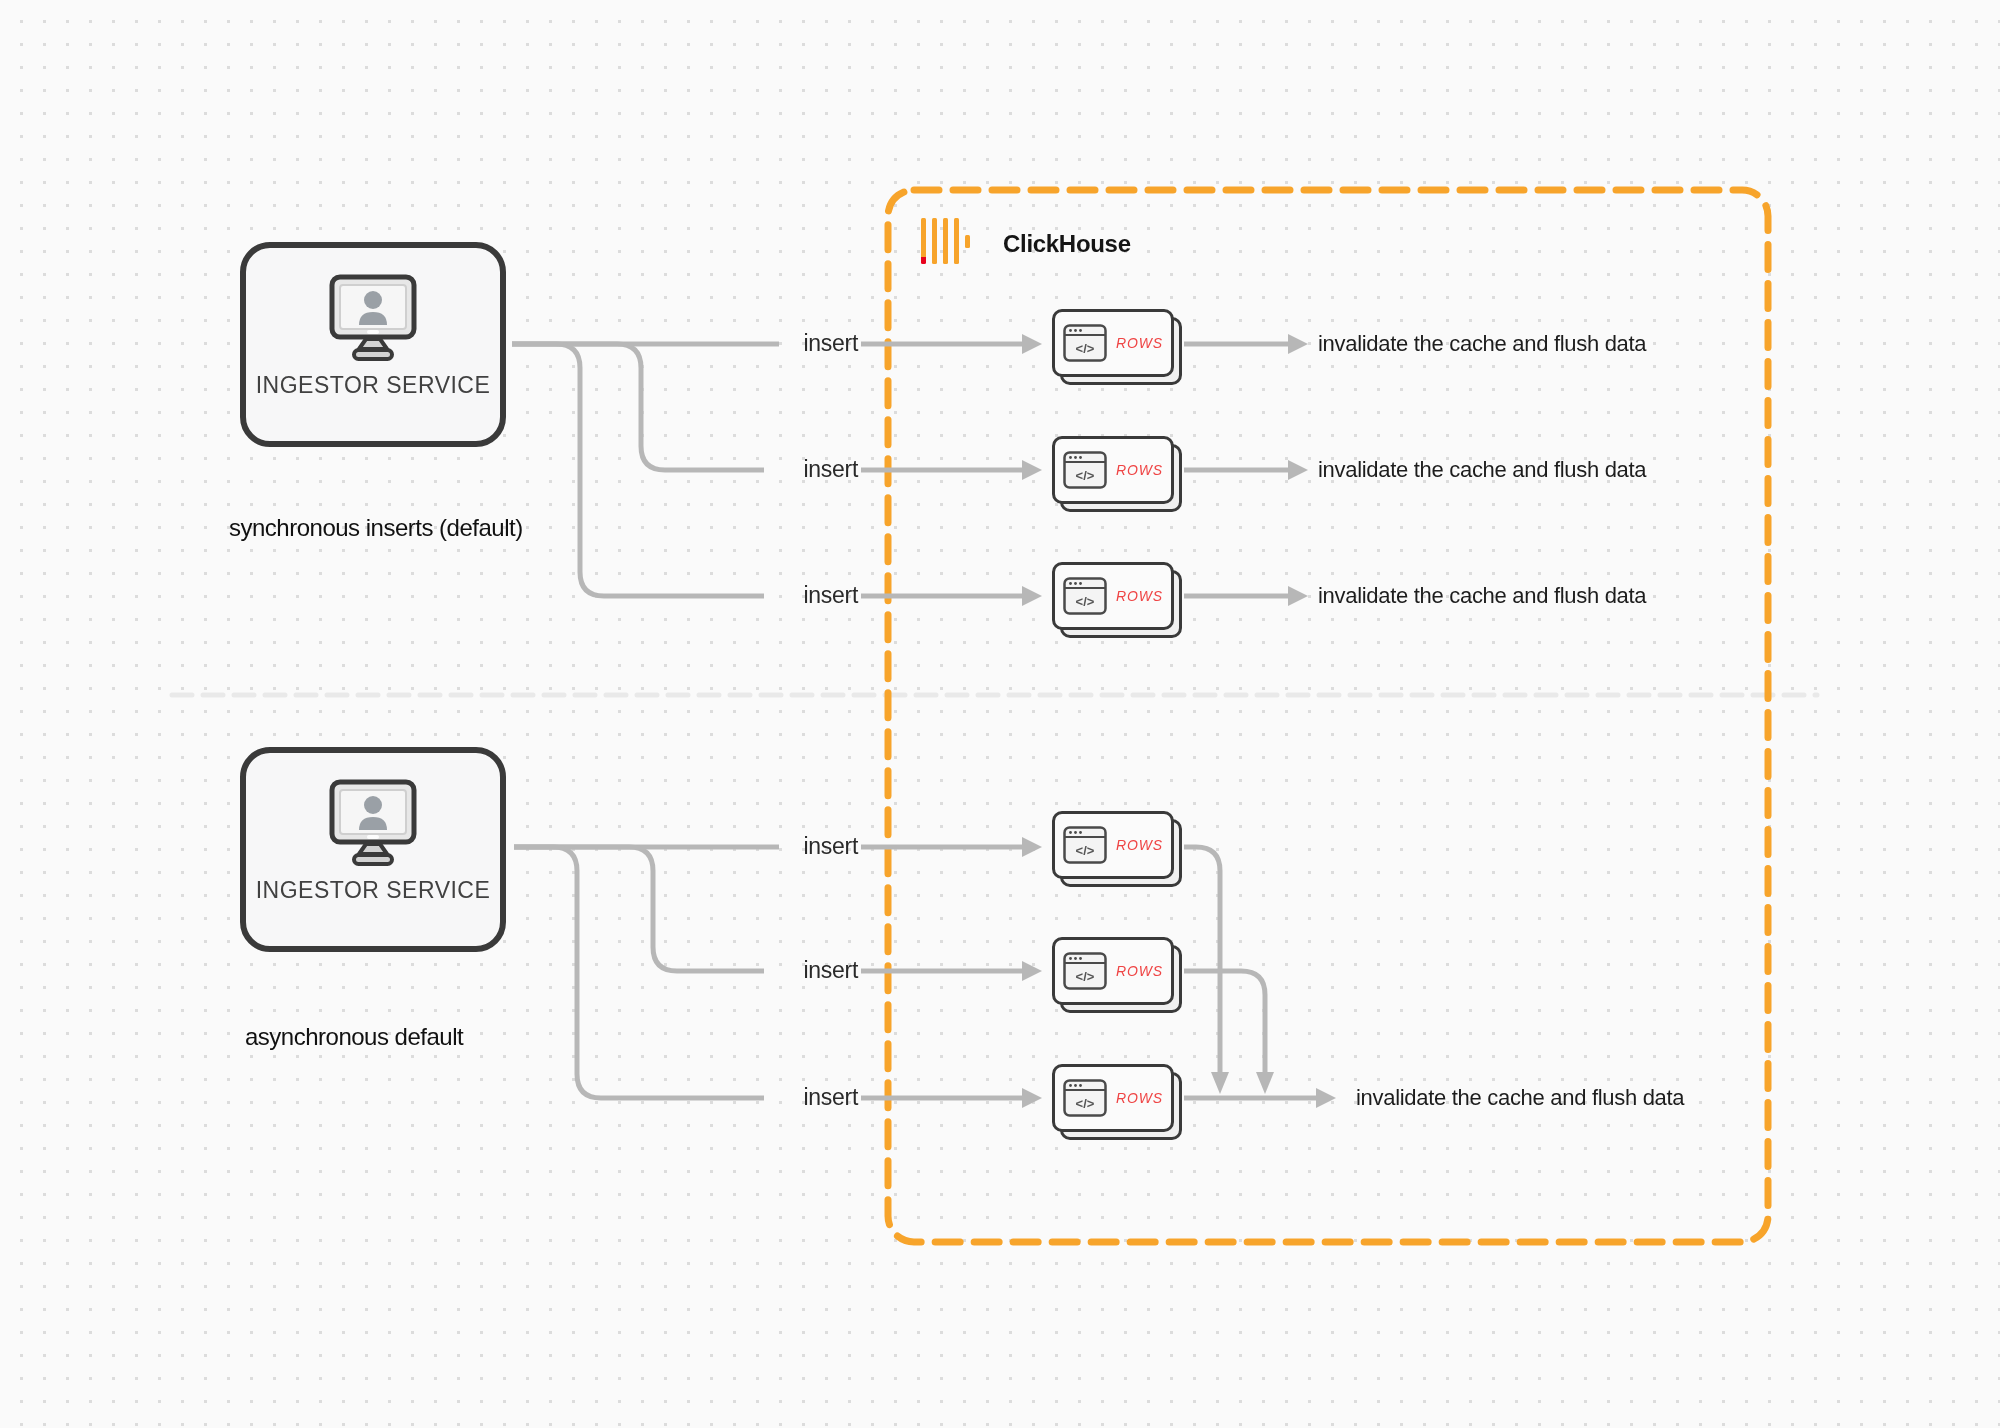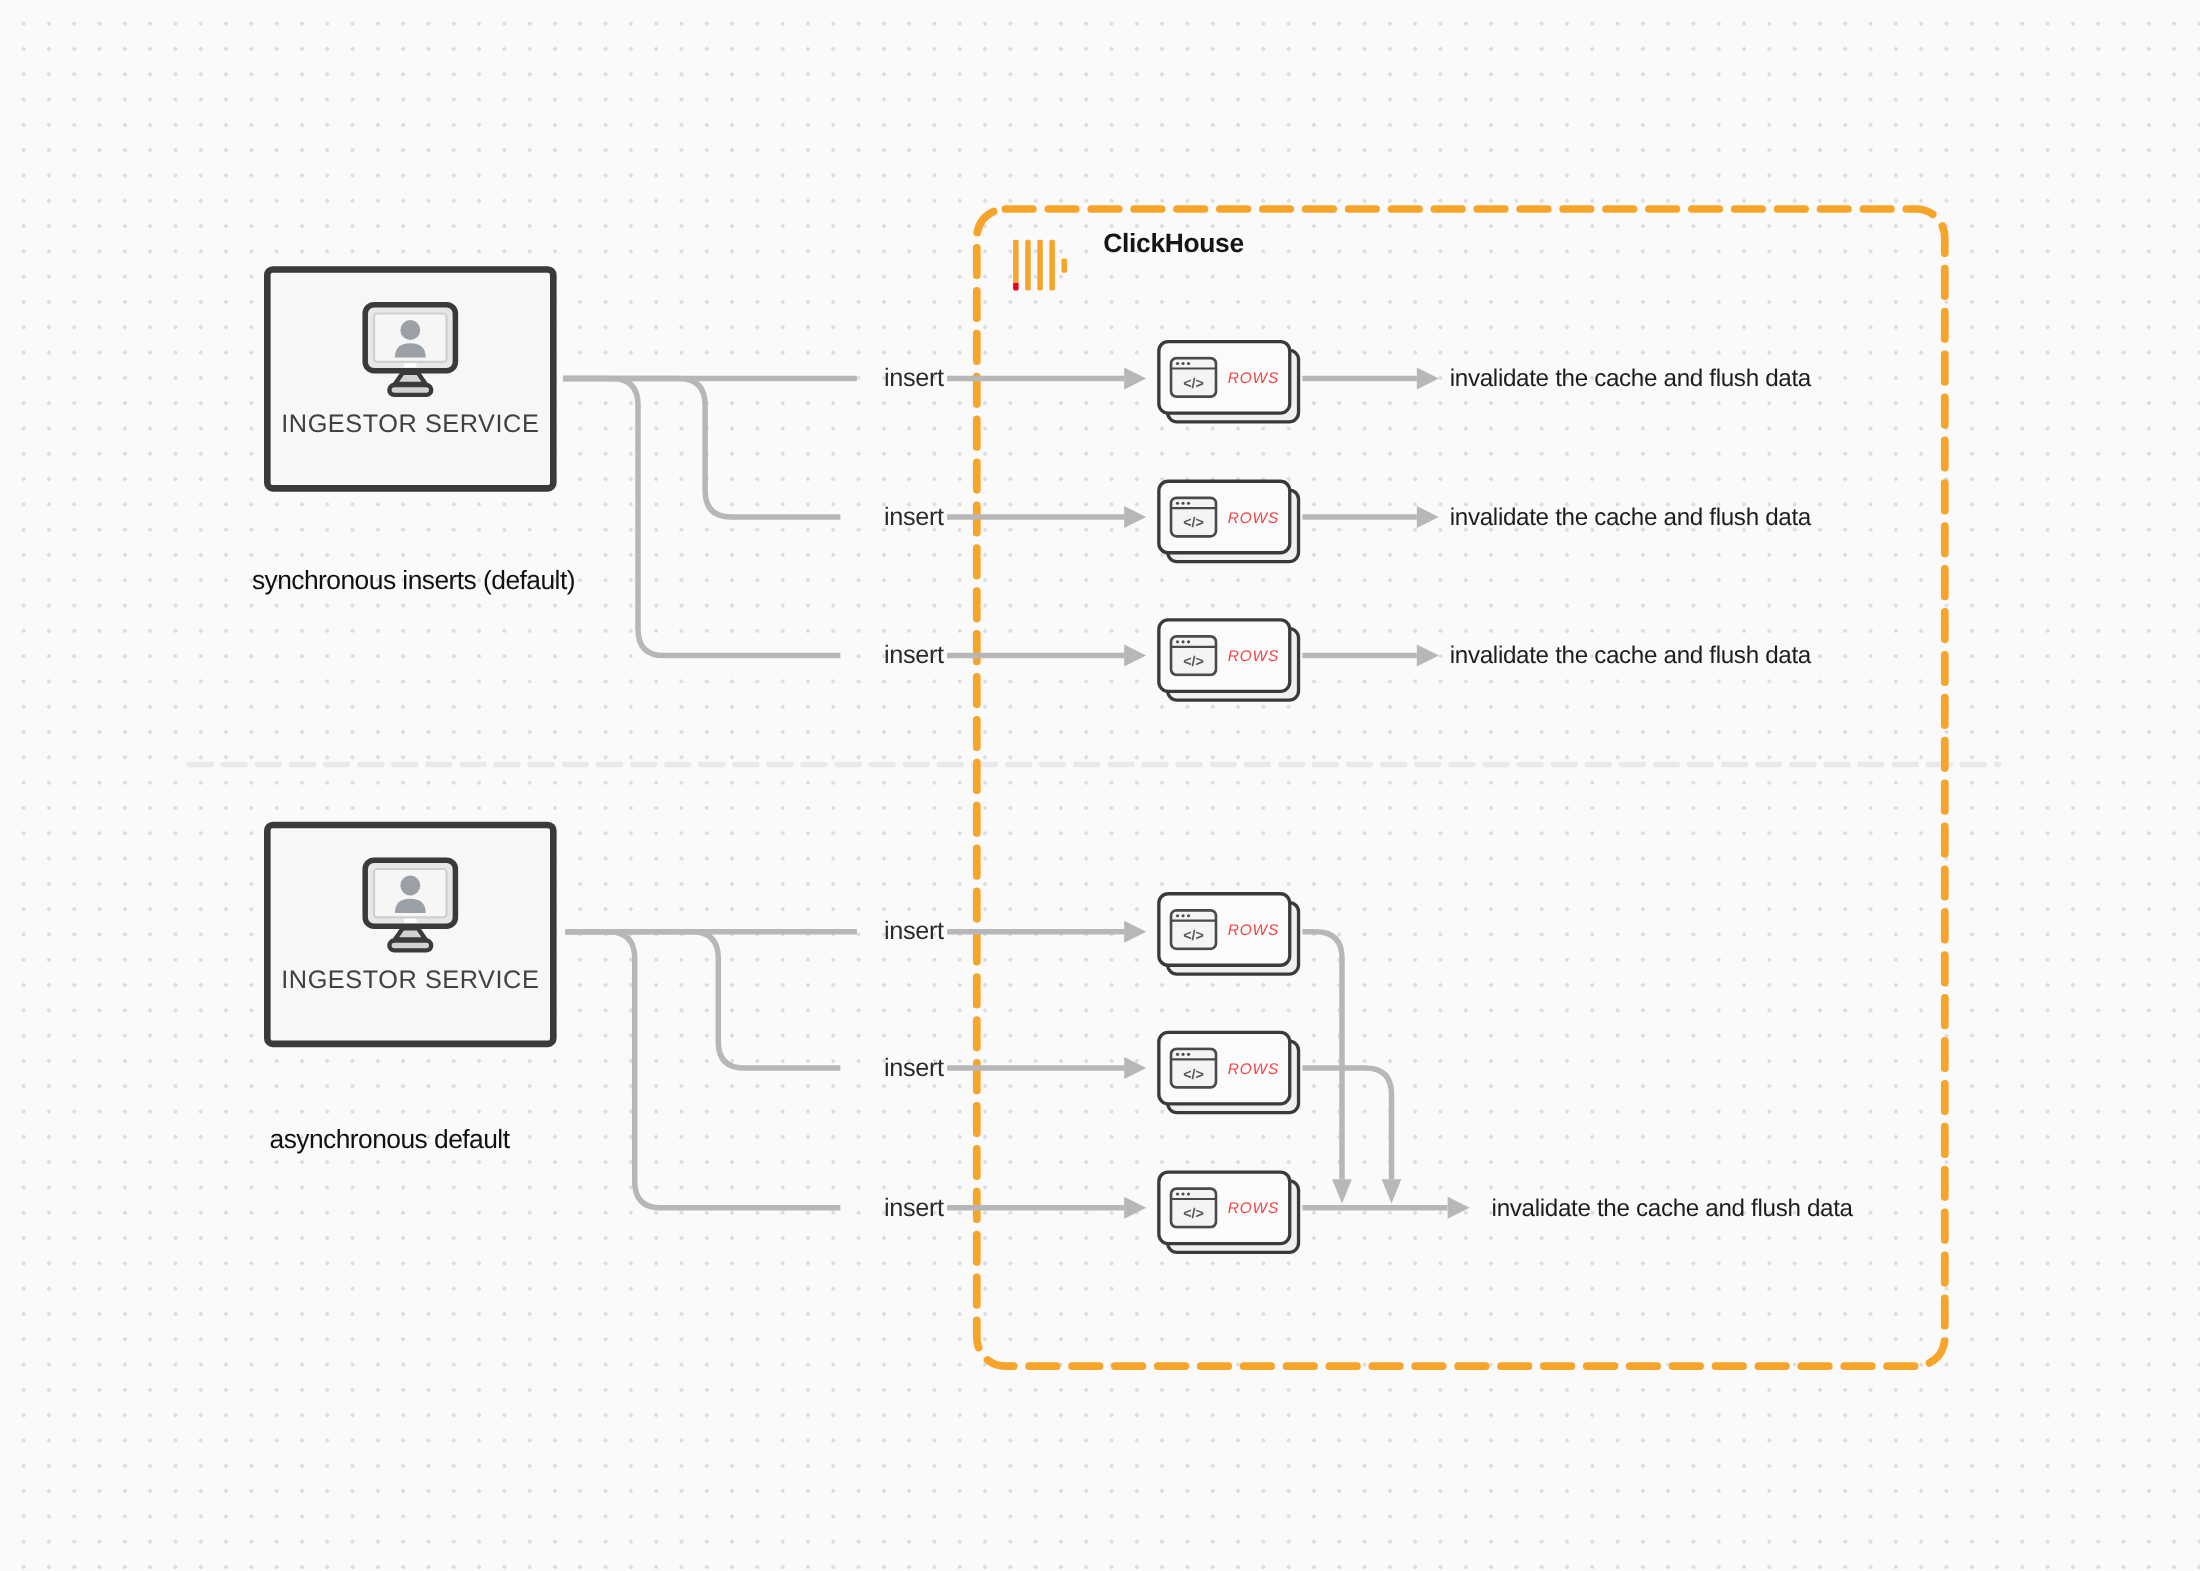--- a/index.html
+++ b/index.html
@@ -13,21 +13,21 @@
     background-position:10px 10px;
     overflow:hidden;
   }
   svg.wires{position:absolute;left:0;top:0;}
   .wire{stroke:#b7b7b7;stroke-width:5;fill:none;}
   .head{fill:#b7b7b7;stroke:none;}
 
   
   .ingestor{
     position:absolute;width:266px;height:205px;
-    background:#f7f7f8;border:6px solid #3a3a3a;border-radius:8px;
+    background:#f7f7f8;border:6px solid #3a3a3a;border-radius:30px;
     box-sizing:border-box;
     display:flex;flex-direction:column;align-items:center;justify-content:flex-start;
   }
   .ingestor .ing-label{
     margin-top:10px;
     font-size:23px;color:#414141;letter-spacing:.5px;white-space:nowrap;
   }
   .ingestor svg.monitor{margin-top:26px;}
 
   
@@ -35,21 +35,21 @@
     position:absolute;font-size:24px;font-weight:normal;color:#111;
     letter-spacing:-0.5px;white-space:nowrap;
   }
 
   
   .ch-logo{position:absolute;left:921px;top:218px;display:flex;gap:6px;align-items:center;height:46px;}
   .ch-bar{width:5px;height:46px;background:#F7A42B;border-radius:1.5px;}
   .ch-bar.first{background:linear-gradient(to bottom,#F7A42B 0 39px,#E8021D 39px 100%);}
   .ch-bar.short{height:13px;}
   .ch-title{
-    position:absolute;left:1003px;top:208px;
+    position:absolute;left:1003px;top:230px;
     font-size:24px;font-weight:600;color:#151515;letter-spacing:-0.3px;white-space:nowrap;
   }
 
   
   .card{position:absolute;width:122px;height:68px;}
   .card .back{
     position:absolute;left:8px;top:8px;width:122px;height:68px;
     background:#f0f0f0;border:3px solid #3a3a3a;border-radius:10px;box-sizing:border-box;
   }
   .card .front{

